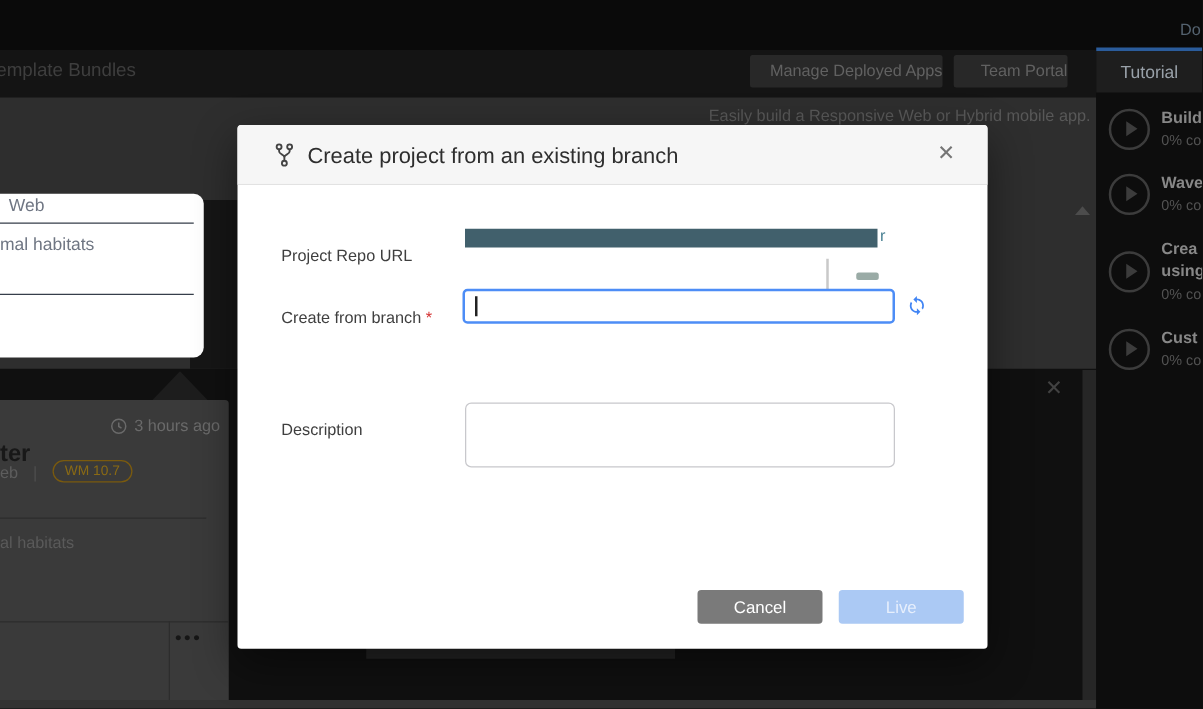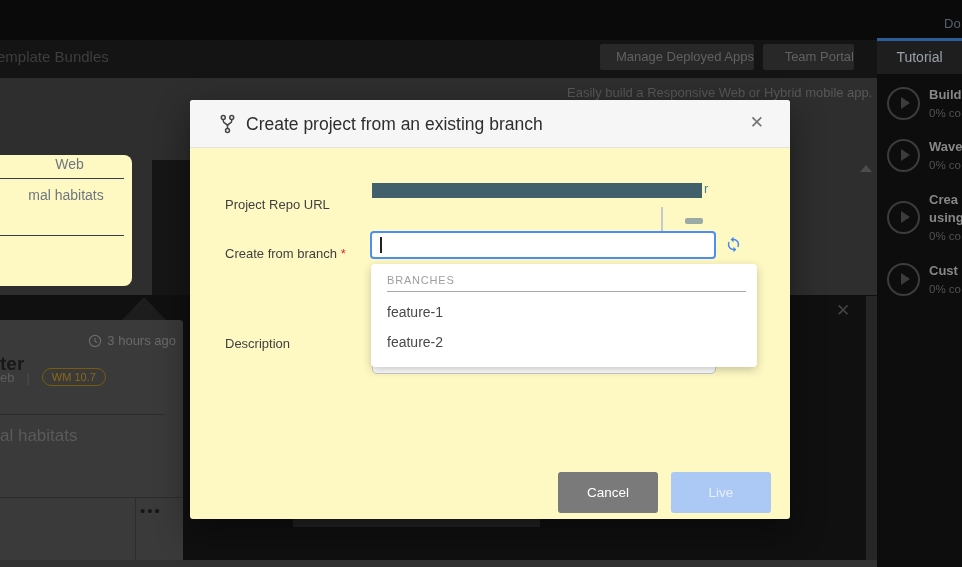--- a/index.html
+++ b/index.html
@@ -17,22 +17,22 @@
              font-size:13px; text-align:right; line-height:26px; border:none; }
   .nav-btn.manage { left:600px; width:154px; }
   .nav-btn.team   { left:763px; width:91px; }
 
   .content-band { left:0; top:78px; width:877px; height:217px; background:#2e2e2e; }
   .dark-notch   { left:152px; top:160px; width:38px; height:135px; background:#161616; }
   .tagline { left:567px; top:85px; font-size:13px; color:#585858; white-space:pre; }
   .port-tab { left:0; top:123px; width:147px; height:28px; background:#232323; border-radius:3px;
               color:#505050; font-size:15px; line-height:28px; padding-left:0; overflow:hidden; }
 
-  .popover { left:0; top:155px; width:132px; height:131px; background:#fef9c3;
-             border-radius:0 8px 8px 0; overflow:hidden;text-align:center; }
+  .popover { left:0; top:155px; width:163px; height:131px; background:#ffffff;
+             border-radius:0 8px 8px 0; overflow:hidden; }
   .popover-item { font-size:14px; color:#6f7683; padding-left:7px; white-space:pre; }
   .pop-item-web { margin-top:-4px; height:27px; line-height:27px; }
   .pop-div { height:1px; background:#363e4a; margin-right:8px; }
   .pop-item-hab { margin-top:8px; padding-left:0; }
   .pop-div2 { margin-top:32px; }
 
   .tip-arrow { left:122px; top:297px; width:0; height:0;
                border-left:22px solid transparent; border-right:22px solid transparent;
                border-bottom:23px solid #1d1d1d; }
 
@@ -42,21 +42,21 @@
   .card-meta { position:absolute; right:7px; top:13px; display:flex; align-items:center;
                gap:5px; color:#6a6a6a; font-size:13px; white-space:pre; }
   .card-title { position:absolute; left:0; top:33px; font-size:19px; font-weight:bold;
                 color:#181818; white-space:pre; }
   .card-sub { position:absolute; left:0; top:48px; display:flex; align-items:center; gap:12px; }
   .card-platform { font-size:13px; color:#5d5d5d; white-space:pre; }
   .card-sep { font-size:13px; color:#4e4e4e; }
   .card-badge { border:1px solid #7a5a0e; color:#8a6a14; font-size:11px; border-radius:9px;
                 padding:2px 9px; white-space:pre; }
   .card-div { position:absolute; left:0; top:94px; right:18px; height:1px; background:#2d2d2d; }
-  .card-desc { position:absolute; left:0; top:106px; font-size:17px; color:#5a5a5a; white-space:pre; }
+  .card-desc { position:absolute; left:0; top:106px; font-size:13px; color:#5a5a5a; white-space:pre; }
   .card-foot-div { position:absolute; left:0; right:0; top:177px; height:1px; background:#2d2d2d; }
   .card-foot-vdiv { position:absolute; left:135px; top:177px; bottom:0; width:1px; background:#2d2d2d; }
   .card-dots { position:absolute; left:140px; top:182px; font-size:15px; letter-spacing:2px;
                color:#161616; }
 
   .behind-rect { left:293px; top:505px; width:247px; height:22px; background:#242424; z-index:1; }
   .bottom-strip { left:0; top:560px; width:877px; height:7px; background:#323232; }
   .scroll-track { left:866px; top:296px; width:11px; height:264px; background:#262626; }
   .scroll-up { left:860px; top:165px; width:0; height:0;
                border-left:6px solid transparent; border-right:6px solid transparent;
@@ -74,21 +74,21 @@
   .sb-play { width:33px; height:33px; min-width:33px; border:2px solid #3c3c3c; border-radius:50%;
              display:flex; align-items:center; justify-content:center; }
   .sb-play-tri { width:0; height:0; margin-left:3px;
                  border-top:6px solid transparent; border-bottom:6px solid transparent;
                  border-left:9px solid #3c3c3c; }
   .sb-text { margin-left:9px; width:34px; overflow:hidden; }
   .sb-title { font-size:13px; font-weight:bold; color:#878787; white-space:pre-line; line-height:15px; }
   .sb-prog { font-size:11.5px; color:#525252; margin-top:3px; white-space:pre; }
 
   
-  .modal { left:190px; top:100px; width:600px; height:419px; background:#fef9c3; border-radius:3px;
+  .modal { left:190px; top:100px; width:600px; height:419px; background:#ffffff; border-radius:3px;
            box-shadow:0 12px 34px rgba(0,0,0,0.45); z-index:10; }
   .m-header { position:absolute; left:0; top:0; right:0; height:48px; background:#f6f6f6;
               border-bottom:1px solid #e2e2e2; border-radius:3px 3px 0 0; }
   .m-icon { position:absolute; left:30px; top:14px; }
   .m-title { position:absolute; left:56px; top:0; line-height:48px; font-size:17.5px; color:#2e2e2e;
              white-space:pre; }
   .m-close { position:absolute; right:26px; top:13px; font-size:17px; color:#757575; cursor:pointer;
              background:none; border:none; line-height:20px; }
   .m-label { position:absolute; left:35px; font-size:13px; color:#3f3f3f; white-space:pre; }
   .req { color:#d32f2f; }
@@ -106,21 +106,21 @@
   .dropdown { position:absolute; left:181px; top:164px; width:386px; height:103px; background:#fff;
               border-radius:4px; box-shadow:0 3px 10px rgba(0,0,0,0.22); z-index:3; }
   .dd-header { position:absolute; left:16px; top:10px; font-size:11px; letter-spacing:0.8px;
                color:#9e9e9e; white-space:pre; }
   .dd-div { position:absolute; left:16px; right:11px; top:27px; height:1px; background:#a8a8a8; }
   .dd-opt { position:absolute; left:0; right:0; height:30px; line-height:30px; padding-left:16px;
             font-size:14px; color:#484848; cursor:pointer; white-space:pre; }
   .dd-opt.o1 { top:33px; } .dd-opt.o2 { top:63px; }
   .desc-area { position:absolute; left:182px; top:222px; width:344px; height:52px;
                border:1px solid #c8c8cc; border-radius:5px; background:#fff; z-index:1; }
-  .m-btn { position:absolute; top:372px; width:100px; height:41px; border:none; border-radius:3px;
+  .m-btn { position:absolute; top:372px; width:100px; height:27px; border:none; border-radius:3px;
            font-size:13.5px; font-family:"Liberation Sans", sans-serif; cursor:pointer; }
   .btn-cancel { left:368px; background:#7a7a7a; color:#ffffff; }
   .btn-start { left:481px; background:#abc9f4; color:#e7effc; cursor:default; }
 </style>
 </head>
 <body>
 
 <div id="stage">
 
   <div class="abs topbar"></div>
@@ -231,24 +231,18 @@
     <div class="caret"></div>
     <button class="sync-btn">
       <svg width="17" height="17" viewBox="0 0 24 24">
         <path fill="#4285f4" d="M12 4V1L8 5l4 4V6c3.31 0 6 2.69 6 6 0 1.01-.25 1.97-.7 2.8l1.46 1.46C19.54 15.03 20 13.57 20 12c0-4.42-3.58-8-8-8zm0 14c-3.31 0-6-2.69-6-6 0-1.01.25-1.97.7-2.8L5.24 7.74C4.46 8.97 4 10.43 4 12c0 4.42 3.58 8 8 8v3l4-4-4-4v3z"></path>
       </svg>
     </button>
 
     <div class="m-label" style="top:236px;">Description</div>
     <div class="desc-area"></div>
 
-    <div class="dropdown">
-      <div class="dd-header">BRANCHES</div>
-      <div class="dd-div"></div>
-      <div class="dd-opt o1">feature-1</div>
-      <div class="dd-opt o2">feature-2</div>
-    </div>
 
     <button class="m-btn btn-cancel">Cancel</button>
     <button class="m-btn btn-start">Live</button>
   </div>
 
 </div>
 
 </body></html>

